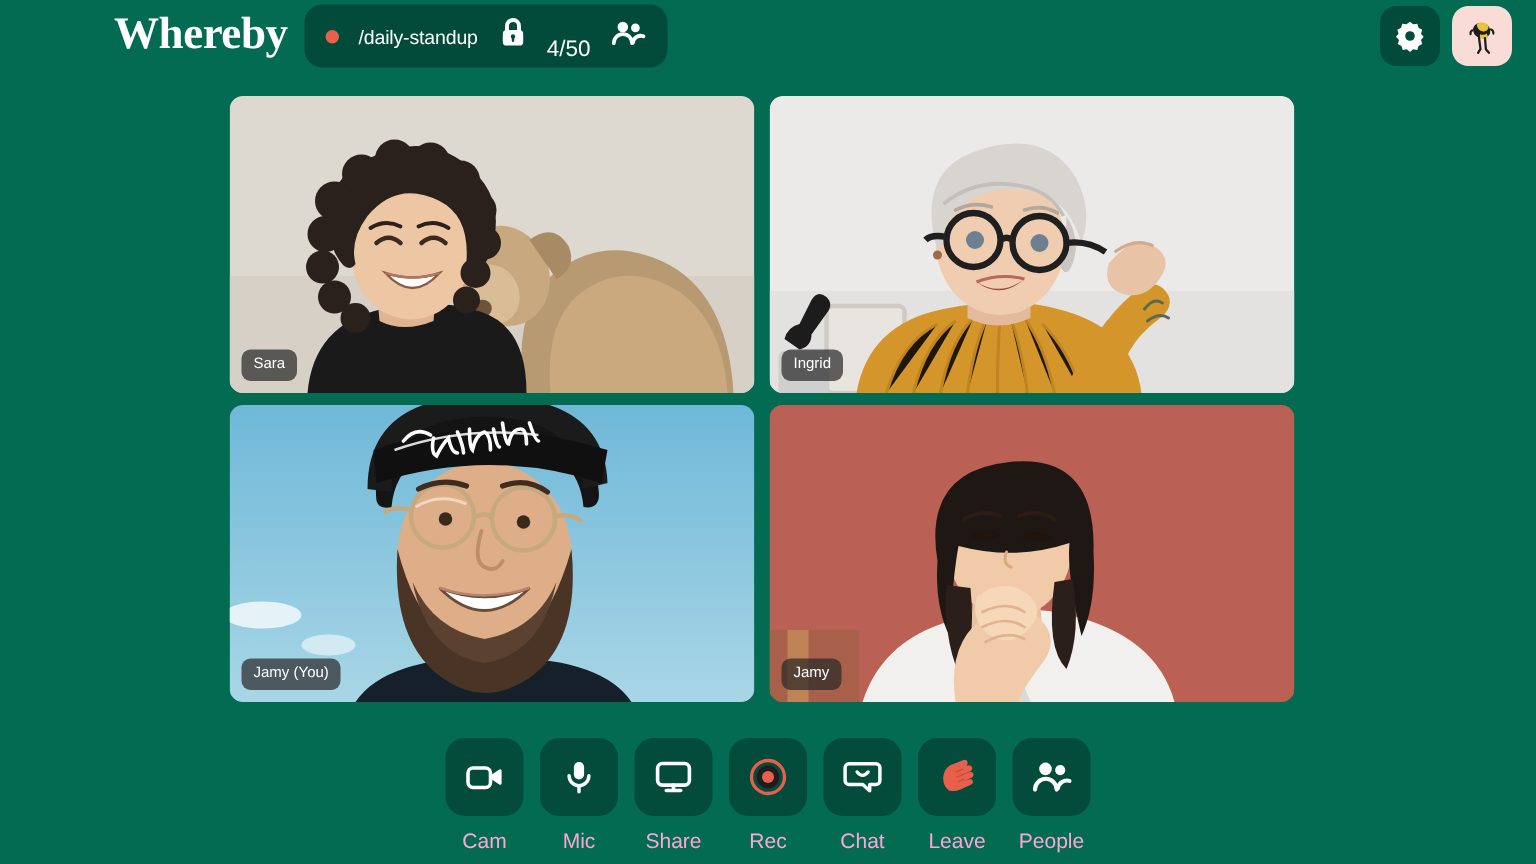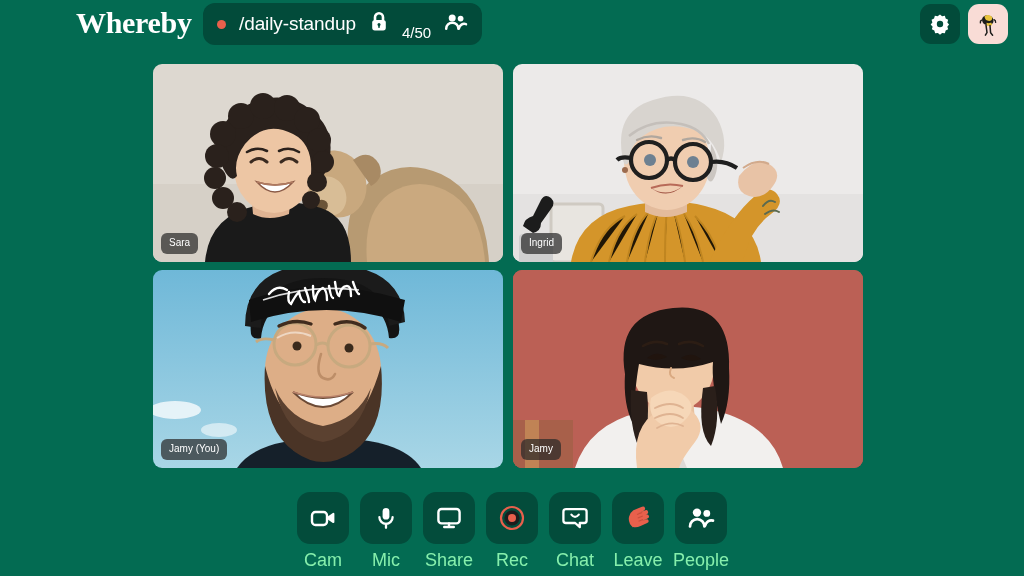--- a/index.html
+++ b/index.html
@@ -45,21 +45,21 @@
     gap: 13px;
   }
   .rec-dot {
     width: 9px; height: 9px;
     border-radius: 50%;
     background: #e8604c;
     flex: 0 0 auto;
   }
   .room-name {
     color: #ffffff;
-    font-size: 19px;
+    font-size: 13px;
     letter-spacing: -0.1px;
     white-space: nowrap;
   }
   .lock-icon, .people-pill-icon { display: block; flex: 0 0 auto; }
   .count-text {
     color: #ffffff;
     font-size: 15px;
     white-space: nowrap;
     margin-top: 16px;
   }
@@ -141,22 +141,22 @@
   .tool-icon {
     width: 52px; height: 52px;
     border-radius: 13px;
     background: #034c3b;
     display: flex;
     align-items: center;
     justify-content: center;
   }
   .tool-label {
     margin-top: 8px;
-    color: #86efac;
-    font-size: 18px;
+    color: #f9a8d4;
+    font-size: 14px;
     line-height: 16px;
   }
 </style>
 </head>
 <body>
 
 <div id="app">
 
   <div class="header">
 

